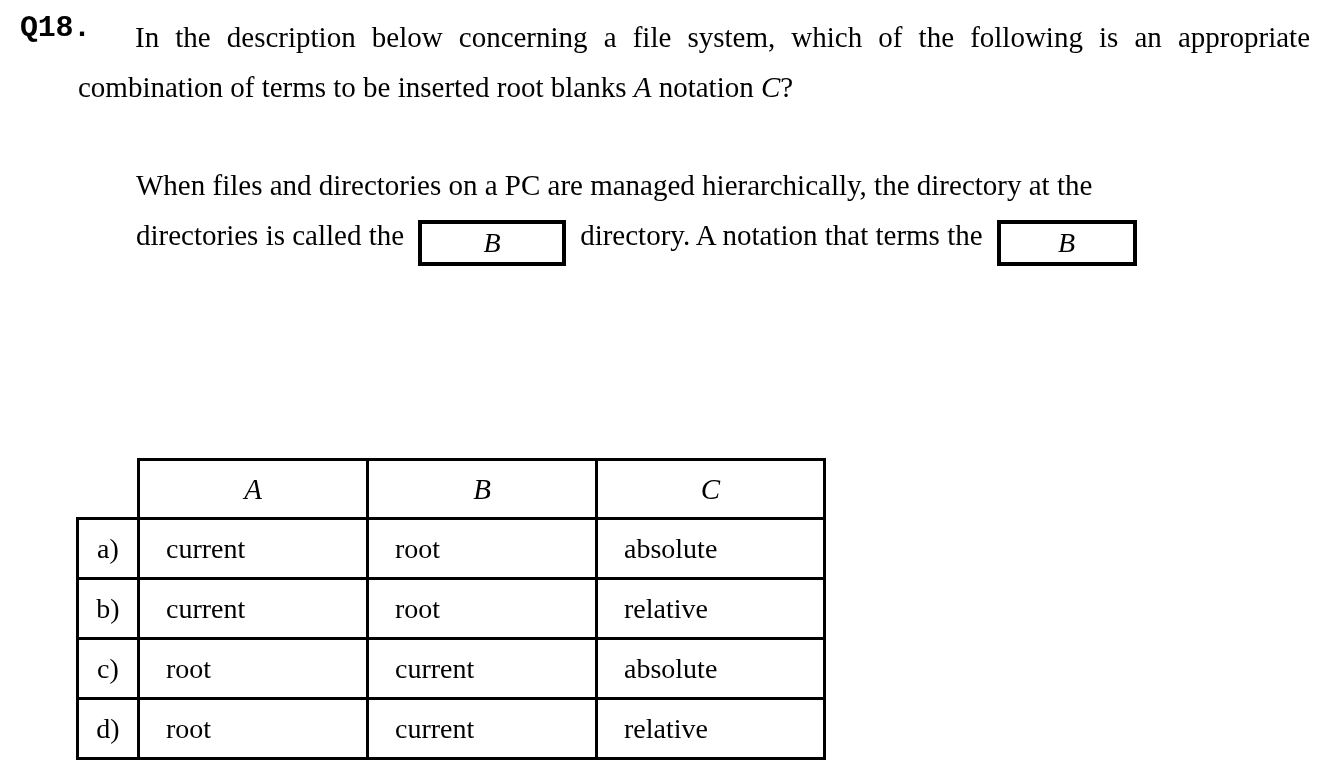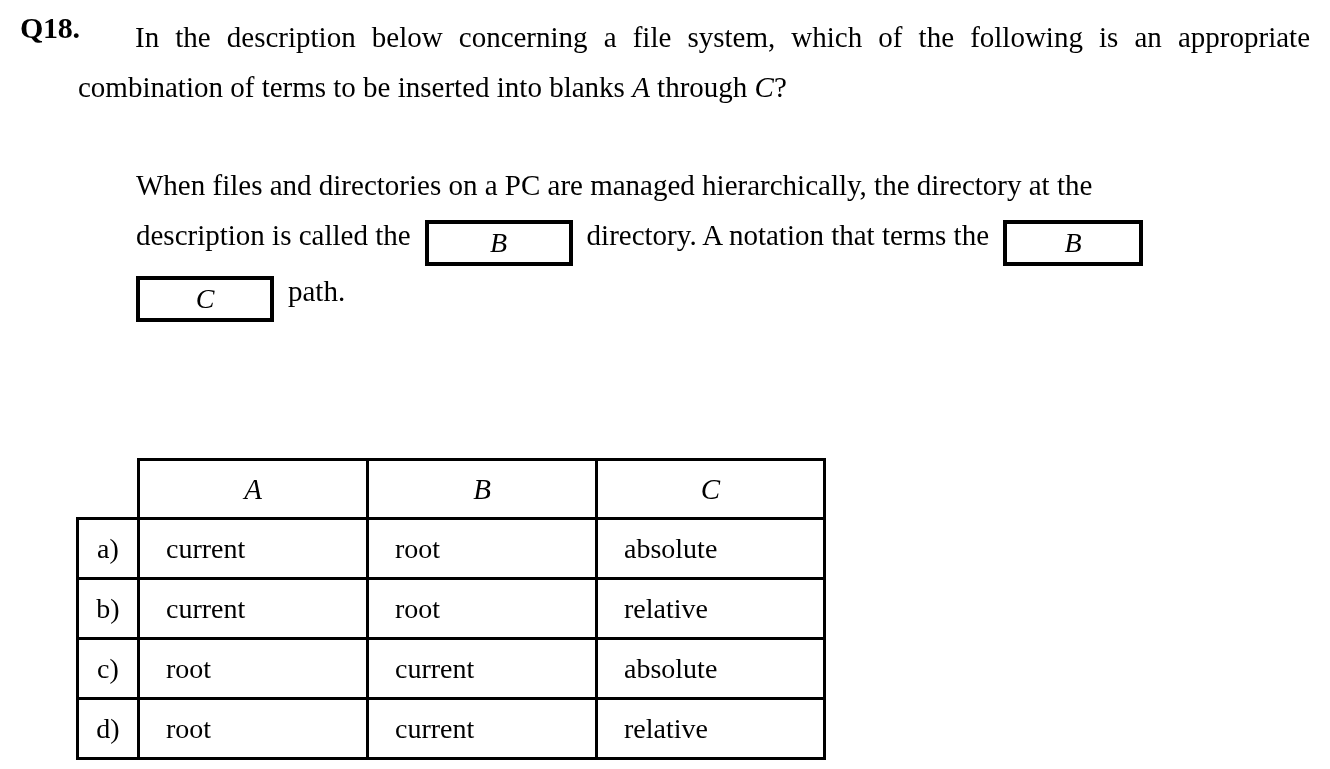--- a/index.html
+++ b/index.html
@@ -21,21 +21,21 @@
   #question-block {
     position: absolute;
     left: 0;
     top: 0;
     width: 1330px;
   }
   #q-number {
     position: absolute;
     left: 20px;
     top: 13px;
-    font-family: Liberation Serif, serif;
+    font-family: Liberation Mono, monospace;
     font-weight: bold;
     font-size: 30px;
     letter-spacing: -0.3px;
     line-height: 1;
     white-space: nowrap;
   }
   #q-text {
     position: absolute;
     left: 78px;
     top: 12px;
@@ -135,34 +135,33 @@
     padding-left: 26px;
     font-size: 28px;
     margin-top: 17px;
   }
 </style>
 </head>
 <body>
 
 <div id="question-block">
   <div id="q-number">Q18.</div>
-  <div id="q-text"><span>In the description below concerning a file system, which of the following is an appropriate combination of terms to be inserted into blanks </span><span class="blank-ital">A</span><span> through </span><span class="blank-ital">C</span><span>?</span></div>
+  <div id="q-text"><span>In the description below concerning a file system, which of the following is an appropriate combination of terms to be inserted root blanks </span><span class="blank-ital">A</span><span> notation </span><span class="blank-ital">C</span><span>?</span></div>
 </div>
 
 <div id="description">
 
   <span class="line justify">
     <span class="seg">When files and directories on a PC are managed hierarchically, the directory at the</span>
   </span>
 
 
-  <span class="line"><span class="seg">description is called the</span><span class="sp-md"></span><span class="blank-box w-b">B</span><span class="sp-md"></span><span class="seg">directory. A notation that terms the</span><span class="sp-md"></span><span class="blank-box w-b2">B</span></span>
+  <span class="line"><span class="seg">directories is called the</span><span class="sp-md"></span><span class="blank-box w-b">B</span><span class="sp-md"></span><span class="seg">directory. A notation that terms the</span><span class="sp-md"></span><span class="blank-box w-b2">B</span></span>
 
 
-  <span class="line"><span class="blank-box w-c">C</span><span class="sp-md"></span><span class="seg">path.</span></span>
 
 </div>
 
 <table id="options-table">
   <thead>
     <tr>
       <th class="corner-cell"></th>
       <th class="hdr col-a">A</th>
       <th class="hdr col-b">B</th>
       <th class="hdr col-c">C</th>

